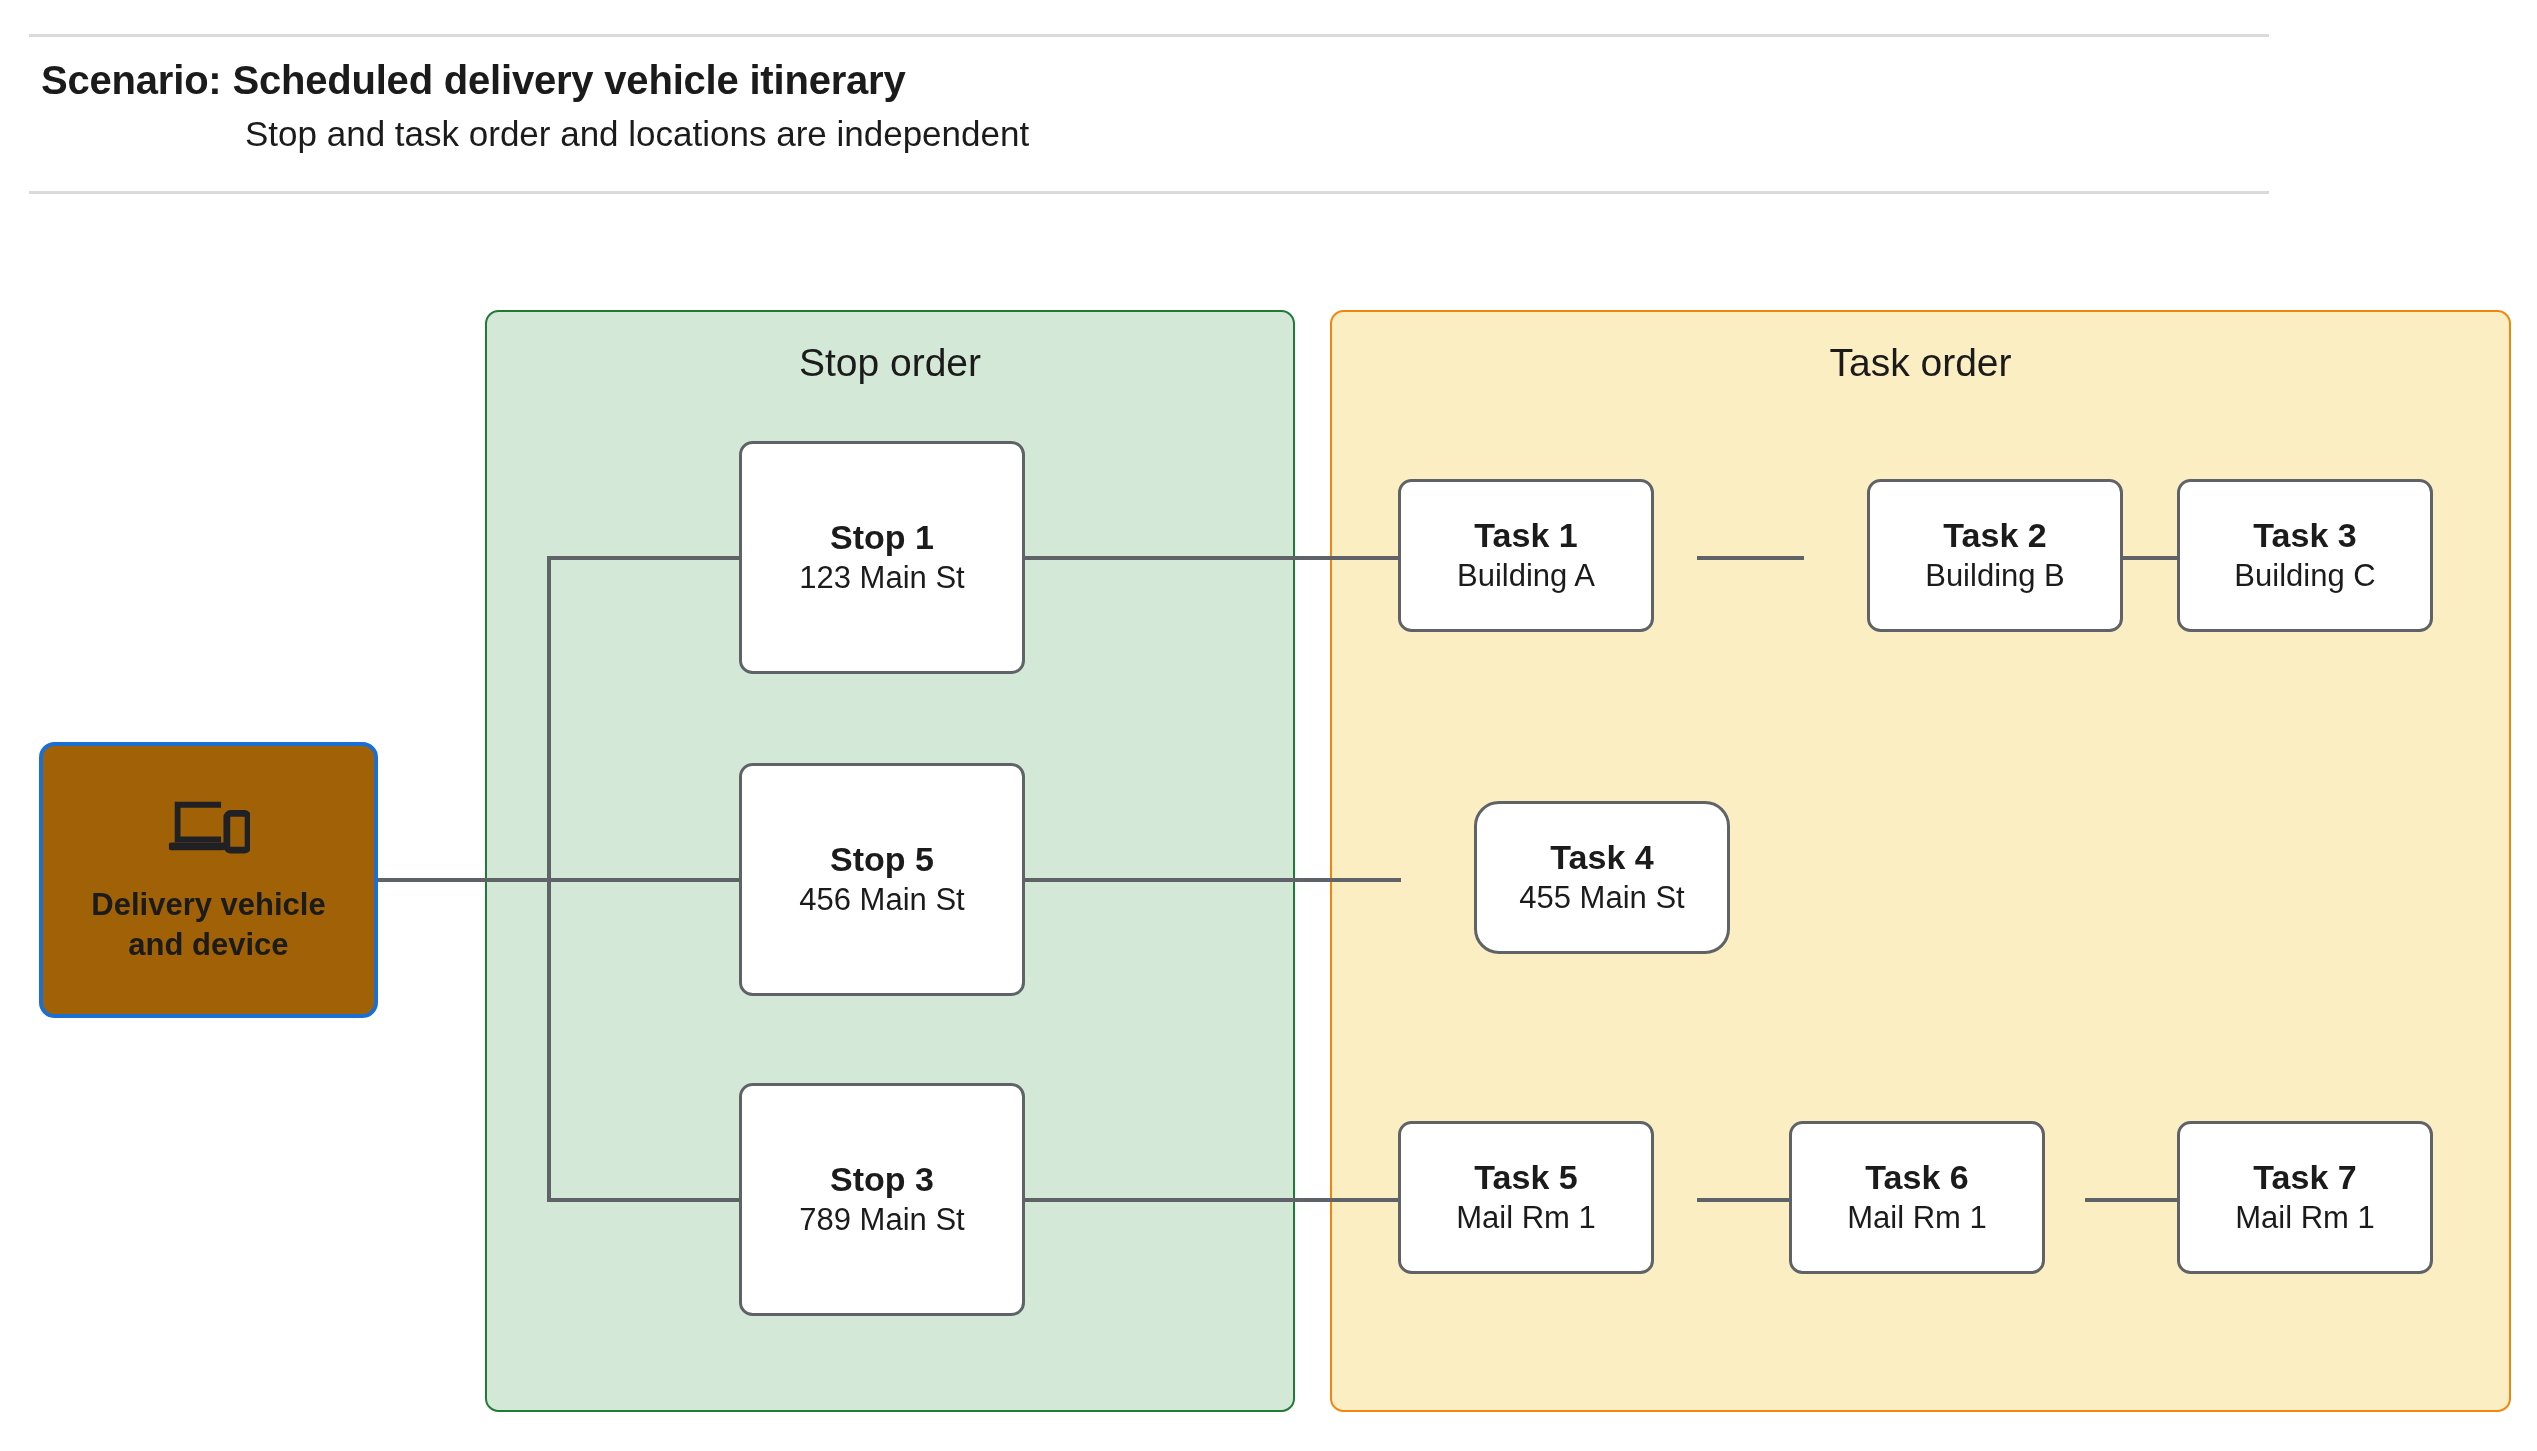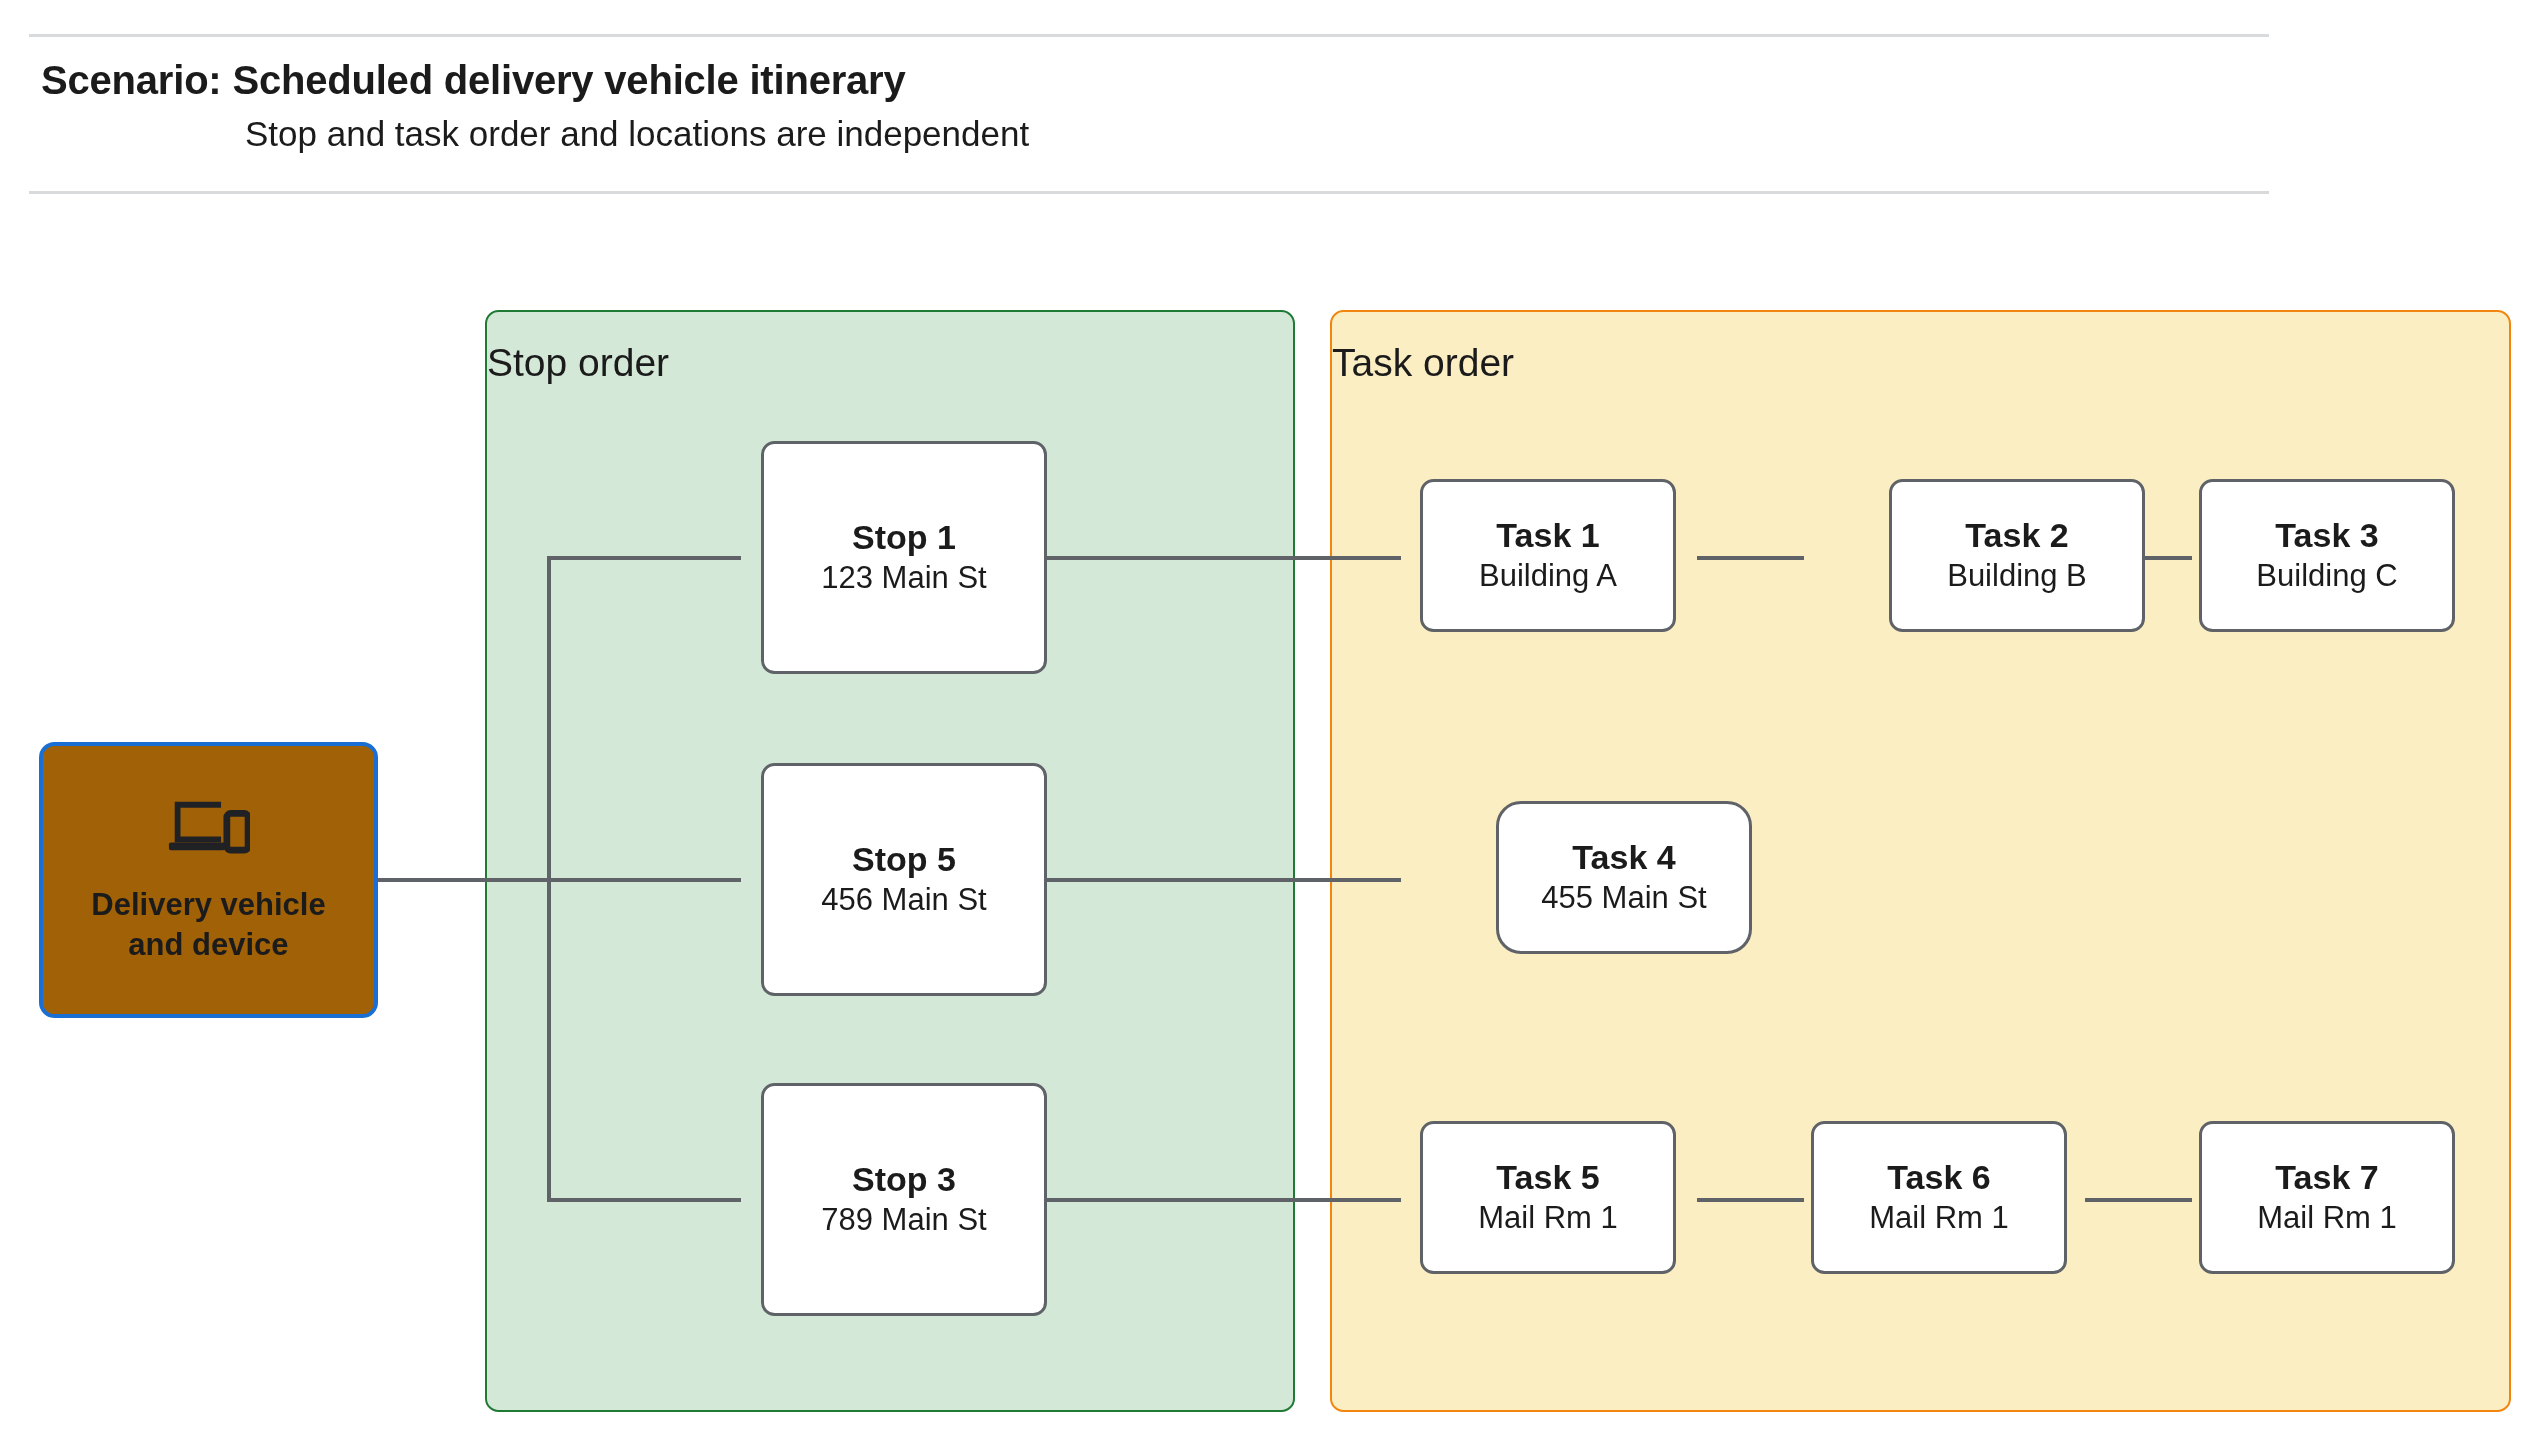--- a/index.html
+++ b/index.html
@@ -9,30 +9,30 @@
   .divider{position:absolute;left:29px;width:2240px;height:2.9px;background:#d9dadb;}
   #div-top{top:34px;}
   #div-bottom{top:191px;}
 
   #title{position:absolute;left:41px;top:58px;font-size:40px;font-weight:bold;letter-spacing:-0.2px;color:#1b1b1b;white-space:nowrap;}
   #subtitle{position:absolute;left:245px;top:114px;font-size:35px;font-weight:400;color:#1b1b1b;white-space:nowrap;}
 
   .panel{position:absolute;border-radius:13.6px;box-sizing:border-box;}
   #panel-stop{left:485px;top:310px;width:810px;height:1102px;background:#d3e8d6;border:2.9px solid #1e7a34;}
   #panel-task{left:1330px;top:310px;width:1181px;height:1102px;background:#fbeec3;border:2.9px solid #f2850d;}
-  .panel-title{position:absolute;left:0;right:0;top:29px;text-align:left;font-size:39px;font-weight:400;color:#1b1b1b;}
+  .panel-title{position:absolute;left:0;right:0;top:29px;text-align:center;font-size:39px;font-weight:400;color:#1b1b1b;}
 
   
   .line{position:absolute;background:#5f6368;}
   .lh{height:3.9px;}
   .lv{width:3.9px;}
 
   
   .node{position:absolute;box-sizing:border-box;background:#ffffff;border:3.9px solid #5f6368;border-radius:13.6px;
-        display:flex;flex-direction:column;align-items:center;justify-content:center;z-index:5;margin-left:22px;}
+        display:flex;flex-direction:column;align-items:center;justify-content:center;z-index:5;}
   .node .n-title{font-size:34px;font-weight:bold;color:#1b1b1b;line-height:1.12;}
   .node .n-sub{font-size:31px;font-weight:400;color:#1b1b1b;line-height:1.18;margin-top:3.9px;}
 
   .stop-node{width:286px;height:233px;}
   .task-node{width:256px;height:153px;}
 
   #vehicle{position:absolute;left:39px;top:742px;width:339px;height:276px;box-sizing:border-box;
            background:#a16207;border:4.8px solid #1a6fd4;border-radius:15.5px;
            display:flex;flex-direction:column;align-items:center;justify-content:center;z-index:6;}
   #vehicle .v-icon{margin-bottom:29px;line-height:0;}

